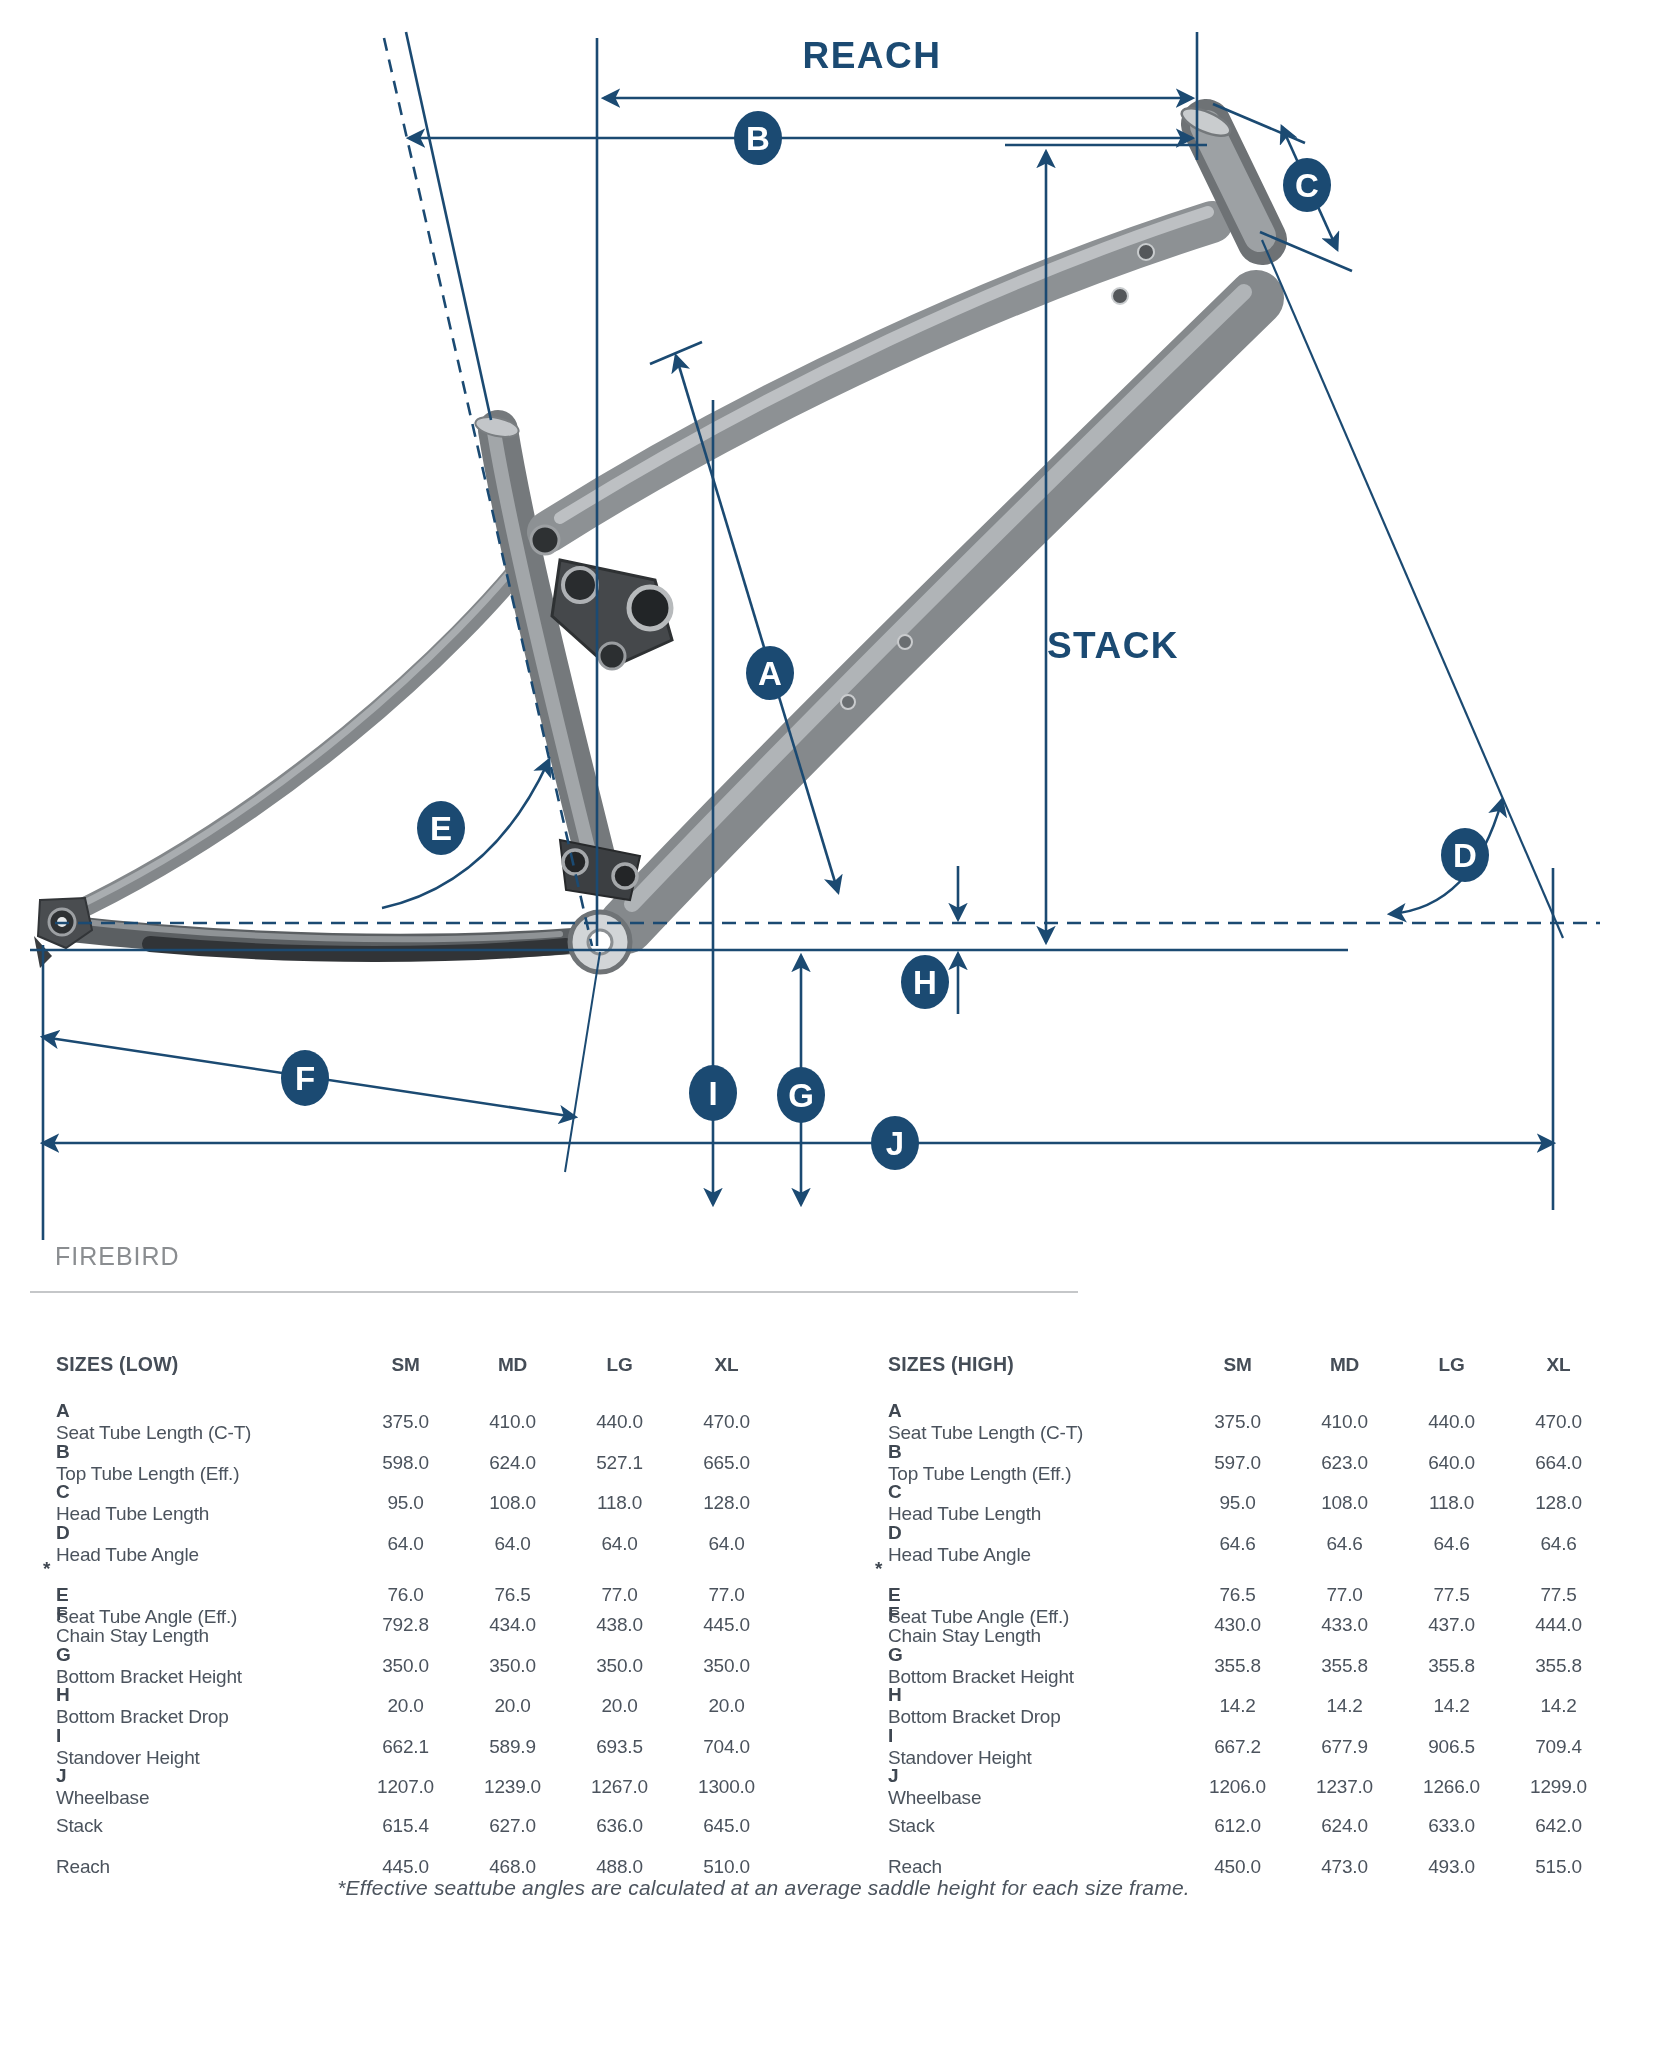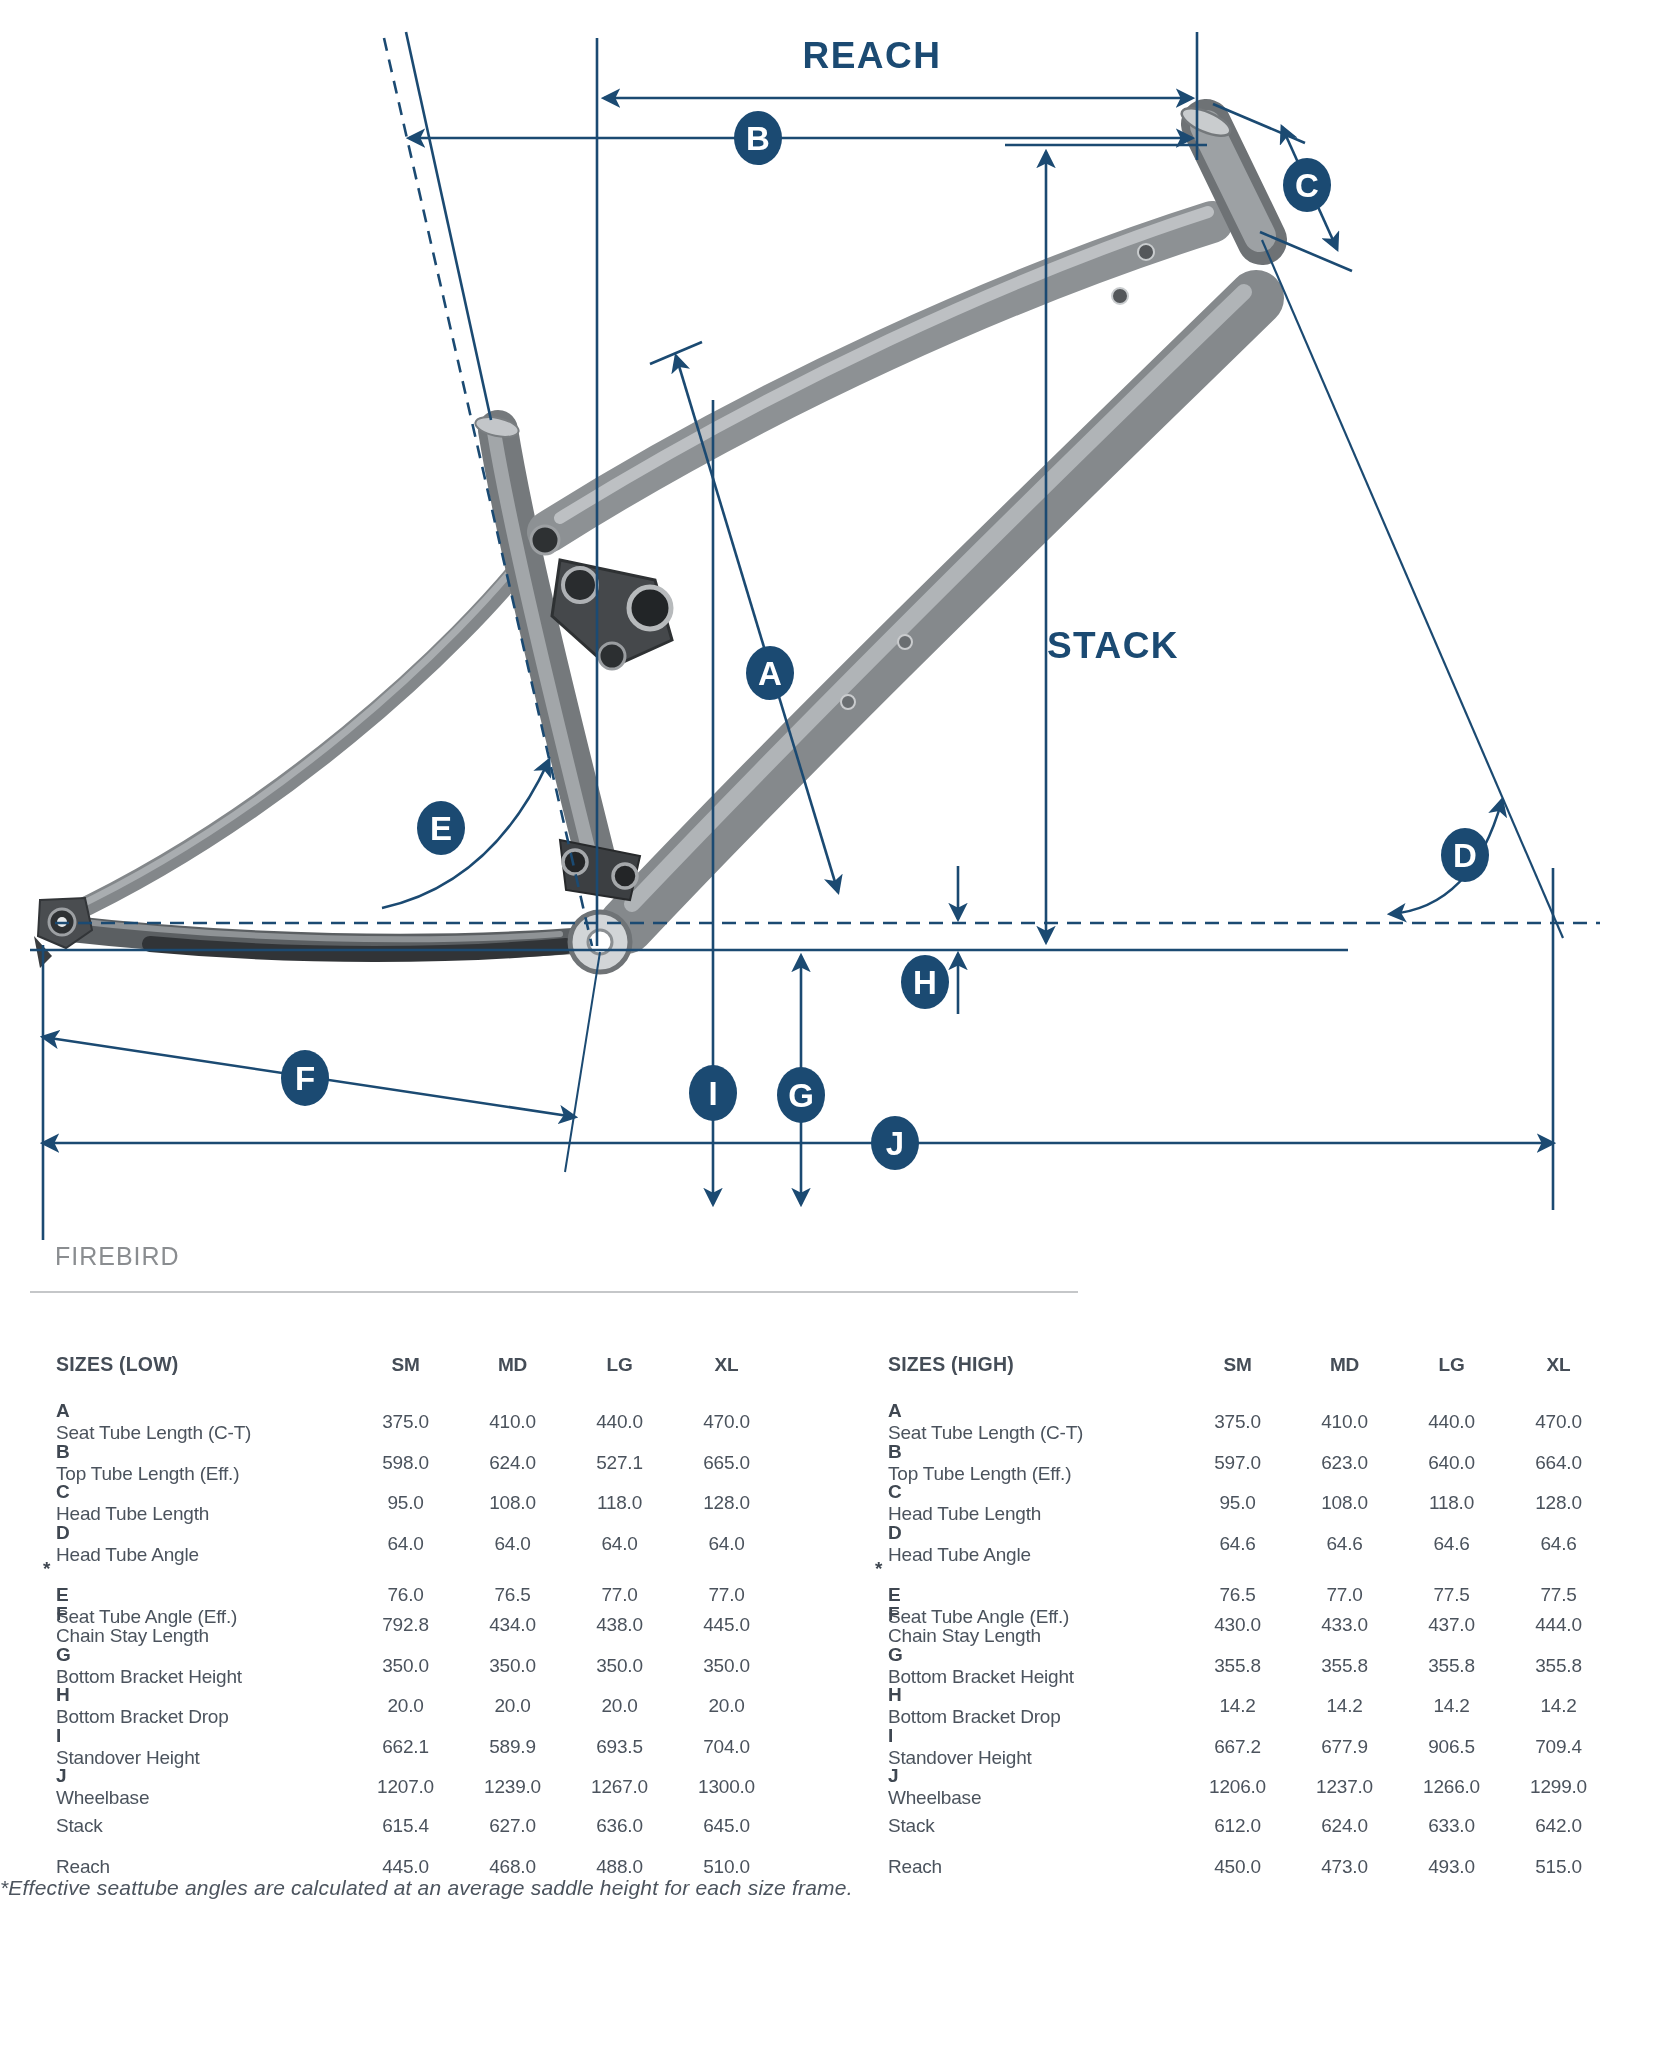--- a/index.html
+++ b/index.html
@@ -21,21 +21,21 @@
   #table-high{left:872px;}
   .g-row{display:grid;grid-template-columns:312px repeat(4,107px);align-items:center;height:40.6px;}
   .g-row.head{height:52px;align-items:end;padding-bottom:6px;margin-bottom:18px;}
   .g-label{font-size:19px;color:#4b535d;white-space:nowrap;padding-left:16px;letter-spacing:-0.2px;}
   .g-label.hd{font-weight:bold;font-size:19.5px;color:#454d57;letter-spacing:0.2px;}
   .g-val{text-align:center;font-size:19px;color:#4b535d;letter-spacing:-0.2px;}
   .g-val.hd{font-weight:bold;color:#454d57;text-align:center;}
   .prefix{font-weight:bold;color:#3f4751;}
   .star{font-weight:bold;display:inline-block;margin-left:-13px;margin-right:3px;position:relative;top:-4px;color:#3f4751;}
   #footnote{
-    position:absolute;left:0;top:1876px;width:1527px;
+    position:absolute;left:0;top:1876px;width:1527px;text-align:center;
     font-size:21px;font-style:italic;color:#4c545e;letter-spacing:0.2px;
   }
 </style>
 </head>
 <body>
 
 <svg id="diagram" width="1657" height="1258" viewBox="0 0 1657 1258" xmlns="http://www.w3.org/2000/svg">
   <defs>
     <marker id="ah" viewBox="0 0 12 12" refX="10" refY="6" markerWidth="7.5" markerHeight="7.5" orient="auto-start-reverse">
       <path d="M0,0 L12,6 L0,12 L3,6 Z" fill="#1b4a72"></path>

